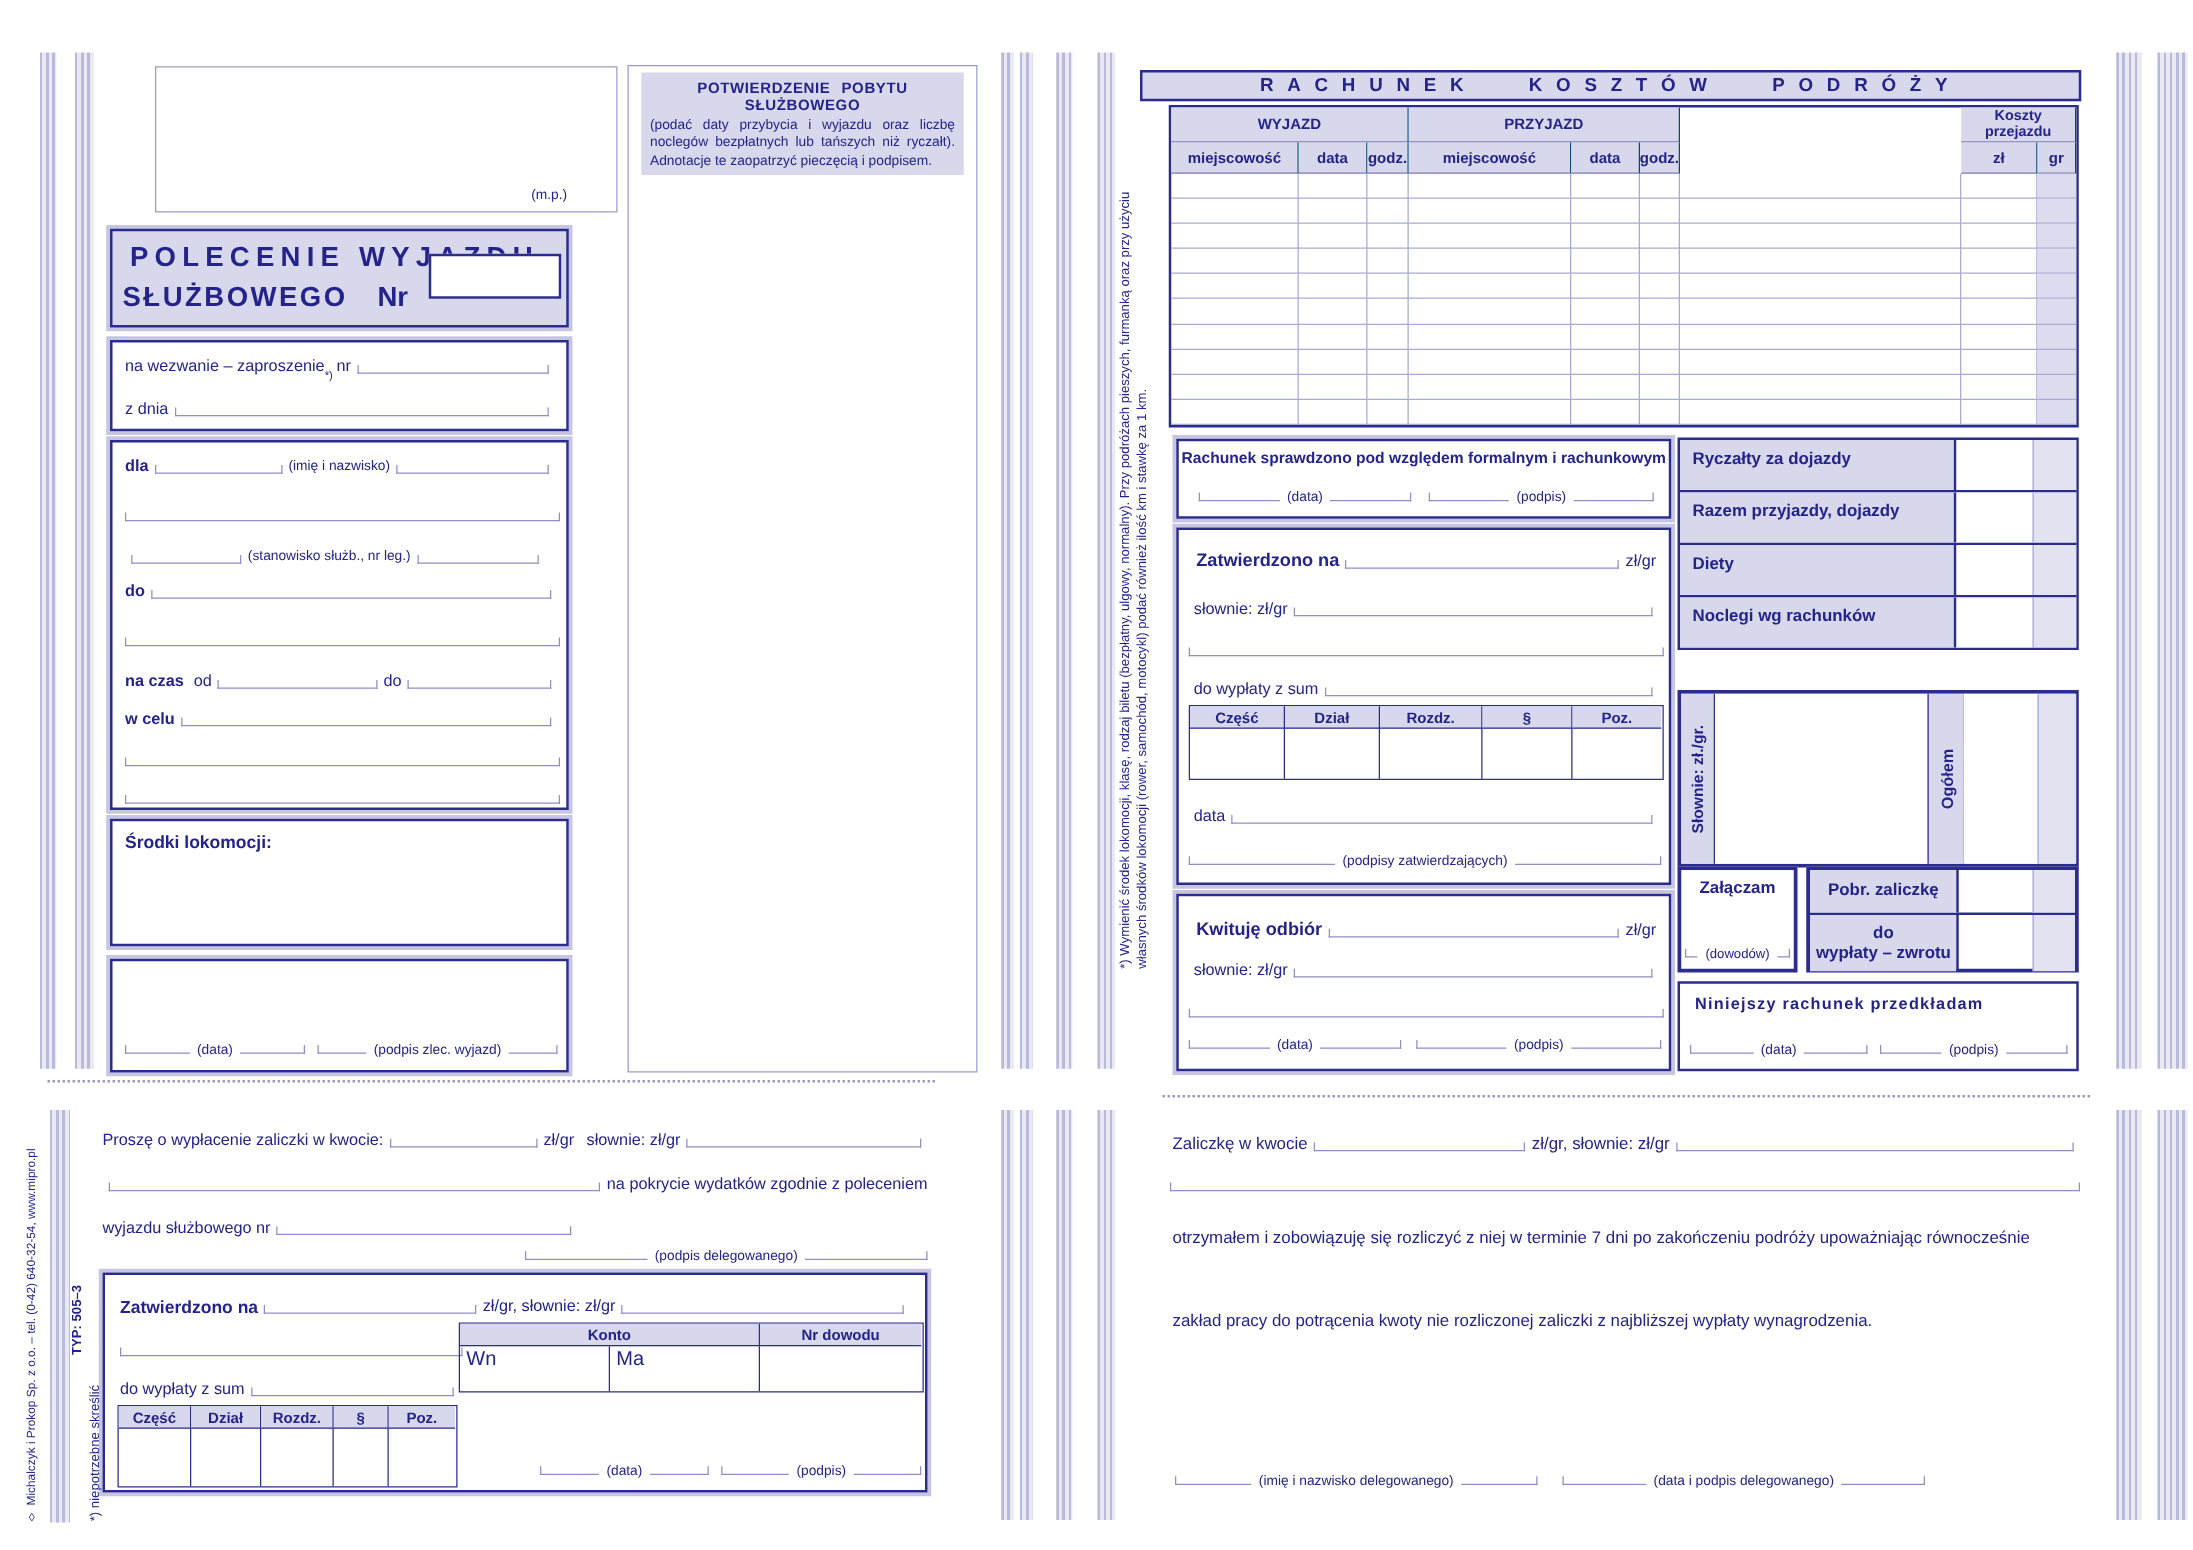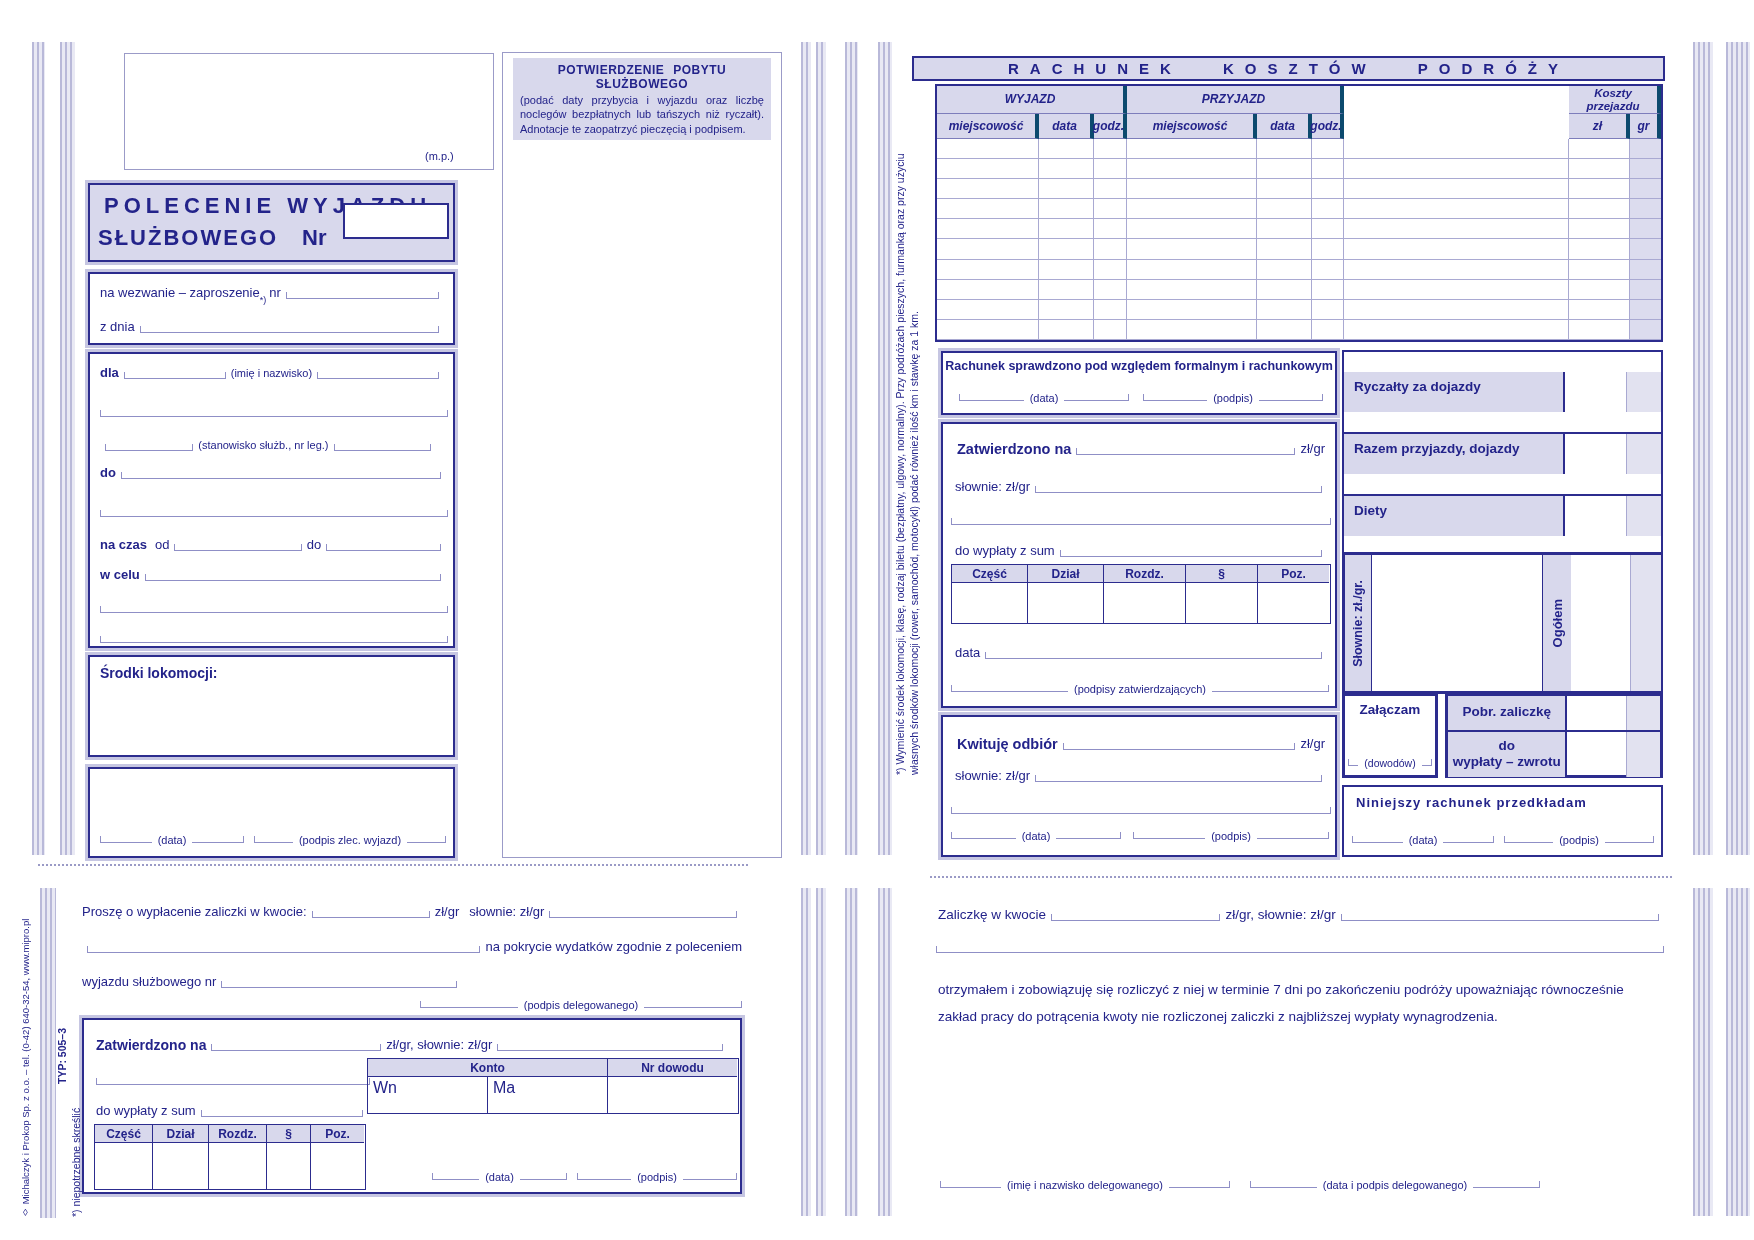--- a/index.html
+++ b/index.html
@@ -27,33 +27,33 @@
   .sig i.l{border-left:1px solid #8f8fc6;}
   .sig i.r{border-right:1px solid #8f8fc6;}
   .sig u{text-decoration:none;padding:0 6px;line-height:10px;transform:translateY(2px);}
   .lbl{position:absolute;white-space:nowrap;}
   
   .rot{position:absolute;writing-mode:vertical-rl;transform:rotate(180deg);white-space:nowrap;color:#23238a;}
   .vstrip{position:absolute;background:#d8d8ec;display:flex;align-items:center;justify-content:center;}
   .vstrip span{writing-mode:vertical-rl;transform:rotate(180deg);font-weight:bold;white-space:nowrap;}
   .dots{position:absolute;border-top:2px dotted #9a9ac6;height:0;}
   
-  .hc{position:absolute;box-sizing:border-box;background:#d8d8ec;border-right:4px solid #0c4a6e;border-bottom:1px solid #7d7dbb;
-      display:flex;flex-direction:column;align-items:center;justify-content:center;font-weight:bold;font-size:12px;line-height:13px;font-style:italic;}
+  .hc{position:absolute;box-sizing:border-box;background:#d8d8ec;border-right:1px solid #0c4a6e;border-bottom:1px solid #7d7dbb;
+      display:flex;flex-direction:column;align-items:center;justify-content:center;font-weight:bold;font-size:12px;line-height:13px;}
   .tt-body{position:absolute;display:grid;grid-template-columns:102px 55px 33px 130px 55px 32px 225px 61px 31px;grid-auto-rows:20.1px;}
   .tt-body .c{border-right:1px solid #a9a9d2;border-bottom:1px solid #a9a9d2;}
   .tt-body .c:nth-child(9n){border-right:none;background:#dcdcee;}
   
   .klas{position:absolute;box-sizing:border-box;border:1.5px solid #2c2c8e;}
   .klas .hr,.klas .br{display:flex;}
   .klas .hr div{box-sizing:border-box;background:#d8d8ec;font-weight:bold;font-size:12px;text-align:center;line-height:18px;height:18px;border-right:1px solid #2c2c8e;border-bottom:1px solid #2c2c8e;}
   .klas .br div{box-sizing:border-box;border-right:1px solid #2c2c8e;}
   .klas .hr div:last-child,.klas .br div:last-child{border-right:none;}
   
-  .srow{display:flex;border-top:2px solid #2c2c8e;height:40px;margin-top:20px;}
+  .srow{display:flex;border-top:2px solid #2c2c8e;height:40px;}
   .srow:first-child{border-top:none;}
   .srow .lab{width:221px;background:#d8d8ec;font-weight:bold;font-size:13.5px;line-height:30px;padding-left:10px;box-sizing:border-box;}
   .srow .zl{width:62px;border-left:2px solid #2c2c8e;background:#fff;}
   .srow .gr{width:34px;border-left:1px solid #a9a9d2;background:#e2e2f0;}
 </style>
 </head>
 <body>
 
 <div class="sheet">
 
@@ -505,21 +505,21 @@
   <div class="dots" style="left:930px;top:876px;width:742px"></div>
 
   <div class="row" style="left:938px;top:908px;width:726px;font-size:13.5px">
     <span>Zaliczkę w kwocie</span>
     <i class="fl" style="flex:.9"></i>
     <span>zł/gr,  słownie: zł/gr</span>
     <i class="fl" style="flex:1.7"></i>
   </div>
   <div class="fl fla" style="left:936px;top:946px;width:726px"></div>
   <div class="lbl" style="left:938px;top:982px;font-size:13.5px">otrzymałem i zobowiązuję się rozliczyć z niej w terminie 7 dni po zakończeniu podróży upoważniając równocześnie</div>
-  <div class="lbl" style="left:938px;top:1009px;font-size:13.5px">zakład pracy do potrącenia kwoty nie rozliczonej zaliczki z najbliższej wypłaty wynagrodzenia.</div>
+  <div class="lbl" style="left:938px;top:1049px;font-size:13.5px">zakład pracy do potrącenia kwoty nie rozliczonej zaliczki z najbliższej wypłaty wynagrodzenia.</div>
   <div class="sig" style="left:940px;top:1178px;width:290px">
     <i class="l"></i>
       <u>(imię i nazwisko delegowanego)</u>
       <i class="r"></i>
   </div>
   <div class="sig" style="left:1250px;top:1178px;width:290px">
     <i class="l"></i>
       <u>(data i podpis delegowanego)</u>
       <i class="r"></i>
   </div>

